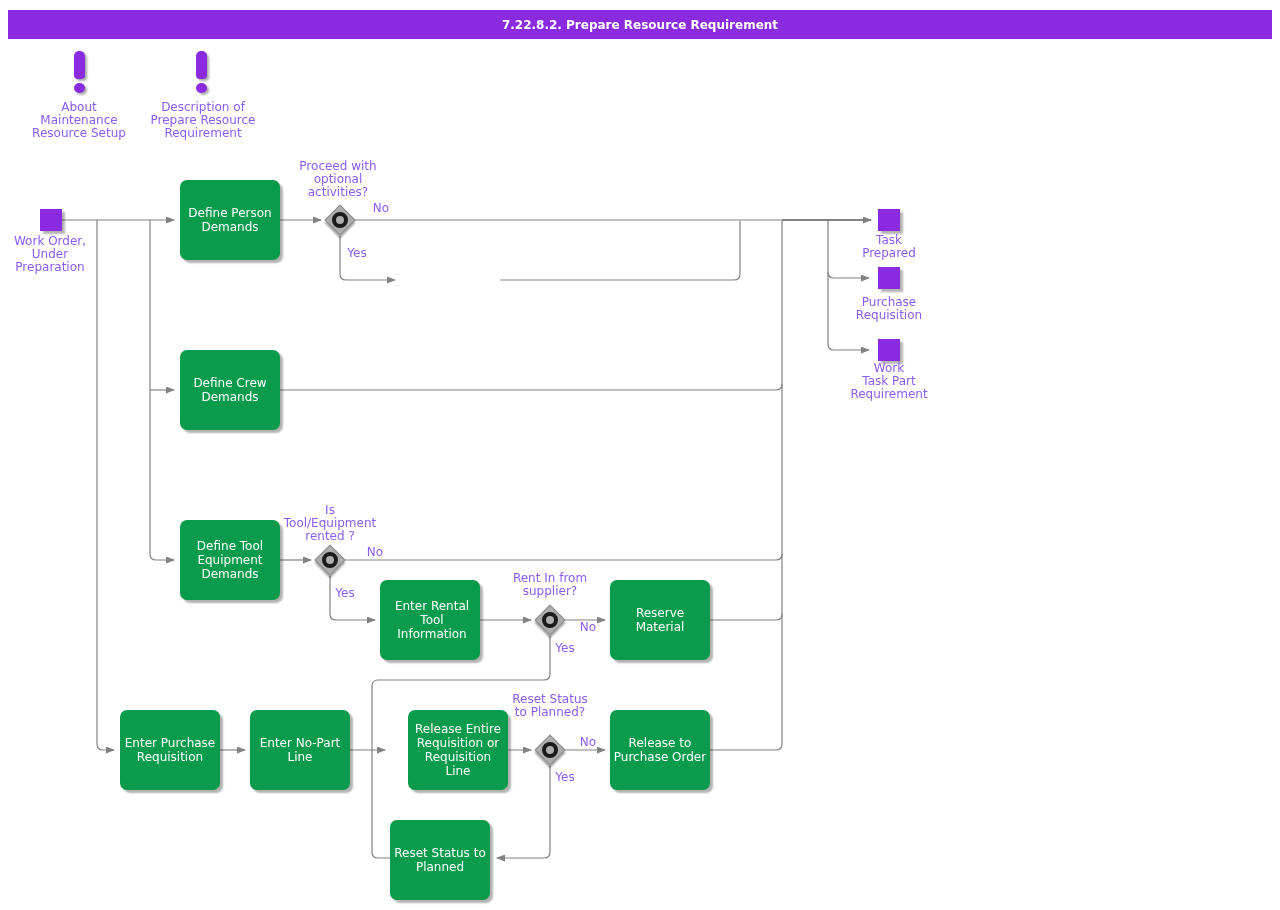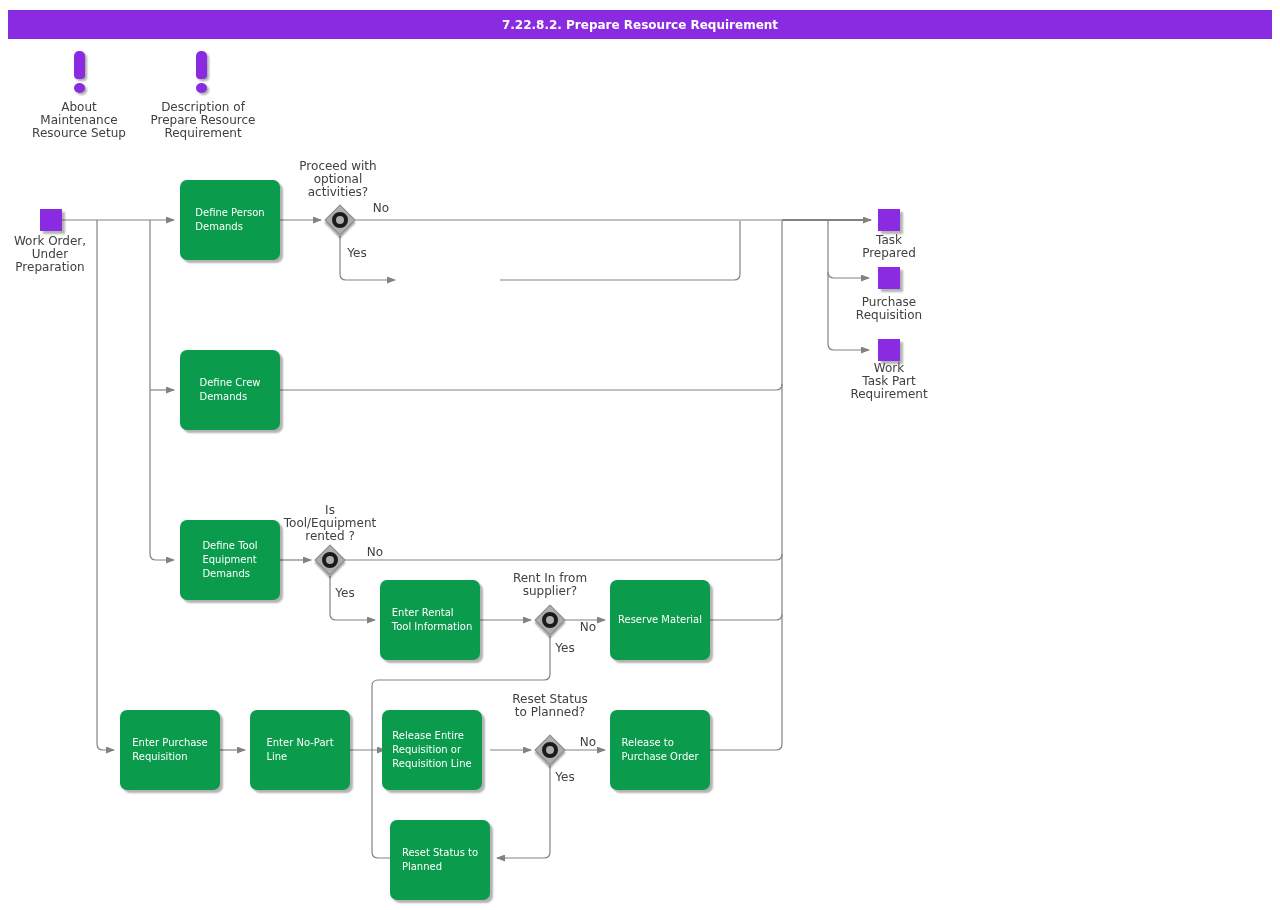--- a/index.html
+++ b/index.html
@@ -8,25 +8,25 @@
     font-family:"DejaVu Sans","Liberation Sans",sans-serif;color:#1a1a1a;
   }
   .titlebar{
     position:absolute;left:8px;top:10px;width:1264px;height:29px;
     background:#8A2BE2;color:#ffffff;font-size:12px;font-weight:bold;
     display:flex;align-items:center;justify-content:center;
   }
   svg.edges{position:absolute;left:0;top:0;}
   .lbl{
     position:absolute;font-size:12px;line-height:13px;text-align:center;
-    white-space:pre-line;color:#404040;
+    white-space:pre-line;color:#8b5cf6;
   }
   .task{
     position:absolute;width:100px;height:80px;background:#0a9b4c;border-radius:7px;
-    color:#ffffff;font-size:10px;line-height:14px;text-align:left;white-space:pre-line;
+    color:#ffffff;font-size:12px;line-height:14px;text-align:center;white-space:pre-line;
     display:flex;align-items:center;justify-content:center;padding:3px;box-sizing:border-box;
     box-shadow:3px 3px 2px rgba(0,0,0,0.30);cursor:pointer;
   }
   .event{
     position:absolute;width:22px;height:22px;background:#8A2BE2;
     box-shadow:3px 3px 2px rgba(0,0,0,0.30);cursor:pointer;
   }
   .gw{position:absolute;width:32px;height:32px;}
   .gw-diamond{
     position:absolute;left:5px;top:5px;width:20px;height:20px;
@@ -131,21 +131,21 @@
   <div class="task" style="left:180px;top:520px;">Define Tool
 Equipment
 Demands</div>
   <div class="task" style="left:380px;top:580px;padding-left:7px;">Enter Rental
 Tool Information</div>
   <div class="task" style="left:610px;top:580px;">Reserve Material</div>
   <div class="task" style="left:120px;top:710px;">Enter Purchase
 Requisition</div>
   <div class="task" style="left:250px;top:710px;">Enter No-Part
 Line</div>
-  <div class="task" style="left:382px;top:710px;">Release Entire
+  <div class="task" style="left:408px;top:710px;">Release Entire
 Requisition or
 Requisition Line</div>
   <div class="task" style="left:610px;top:710px;">Release to
 Purchase Order</div>
   <div class="task" style="left:390px;top:820px;">Reset Status to
 Planned</div>
 
   <div class="gw" style="left:324px;top:204px;">
     <div class="gw-diamond"></div>
     <div class="gw-ring"></div>

